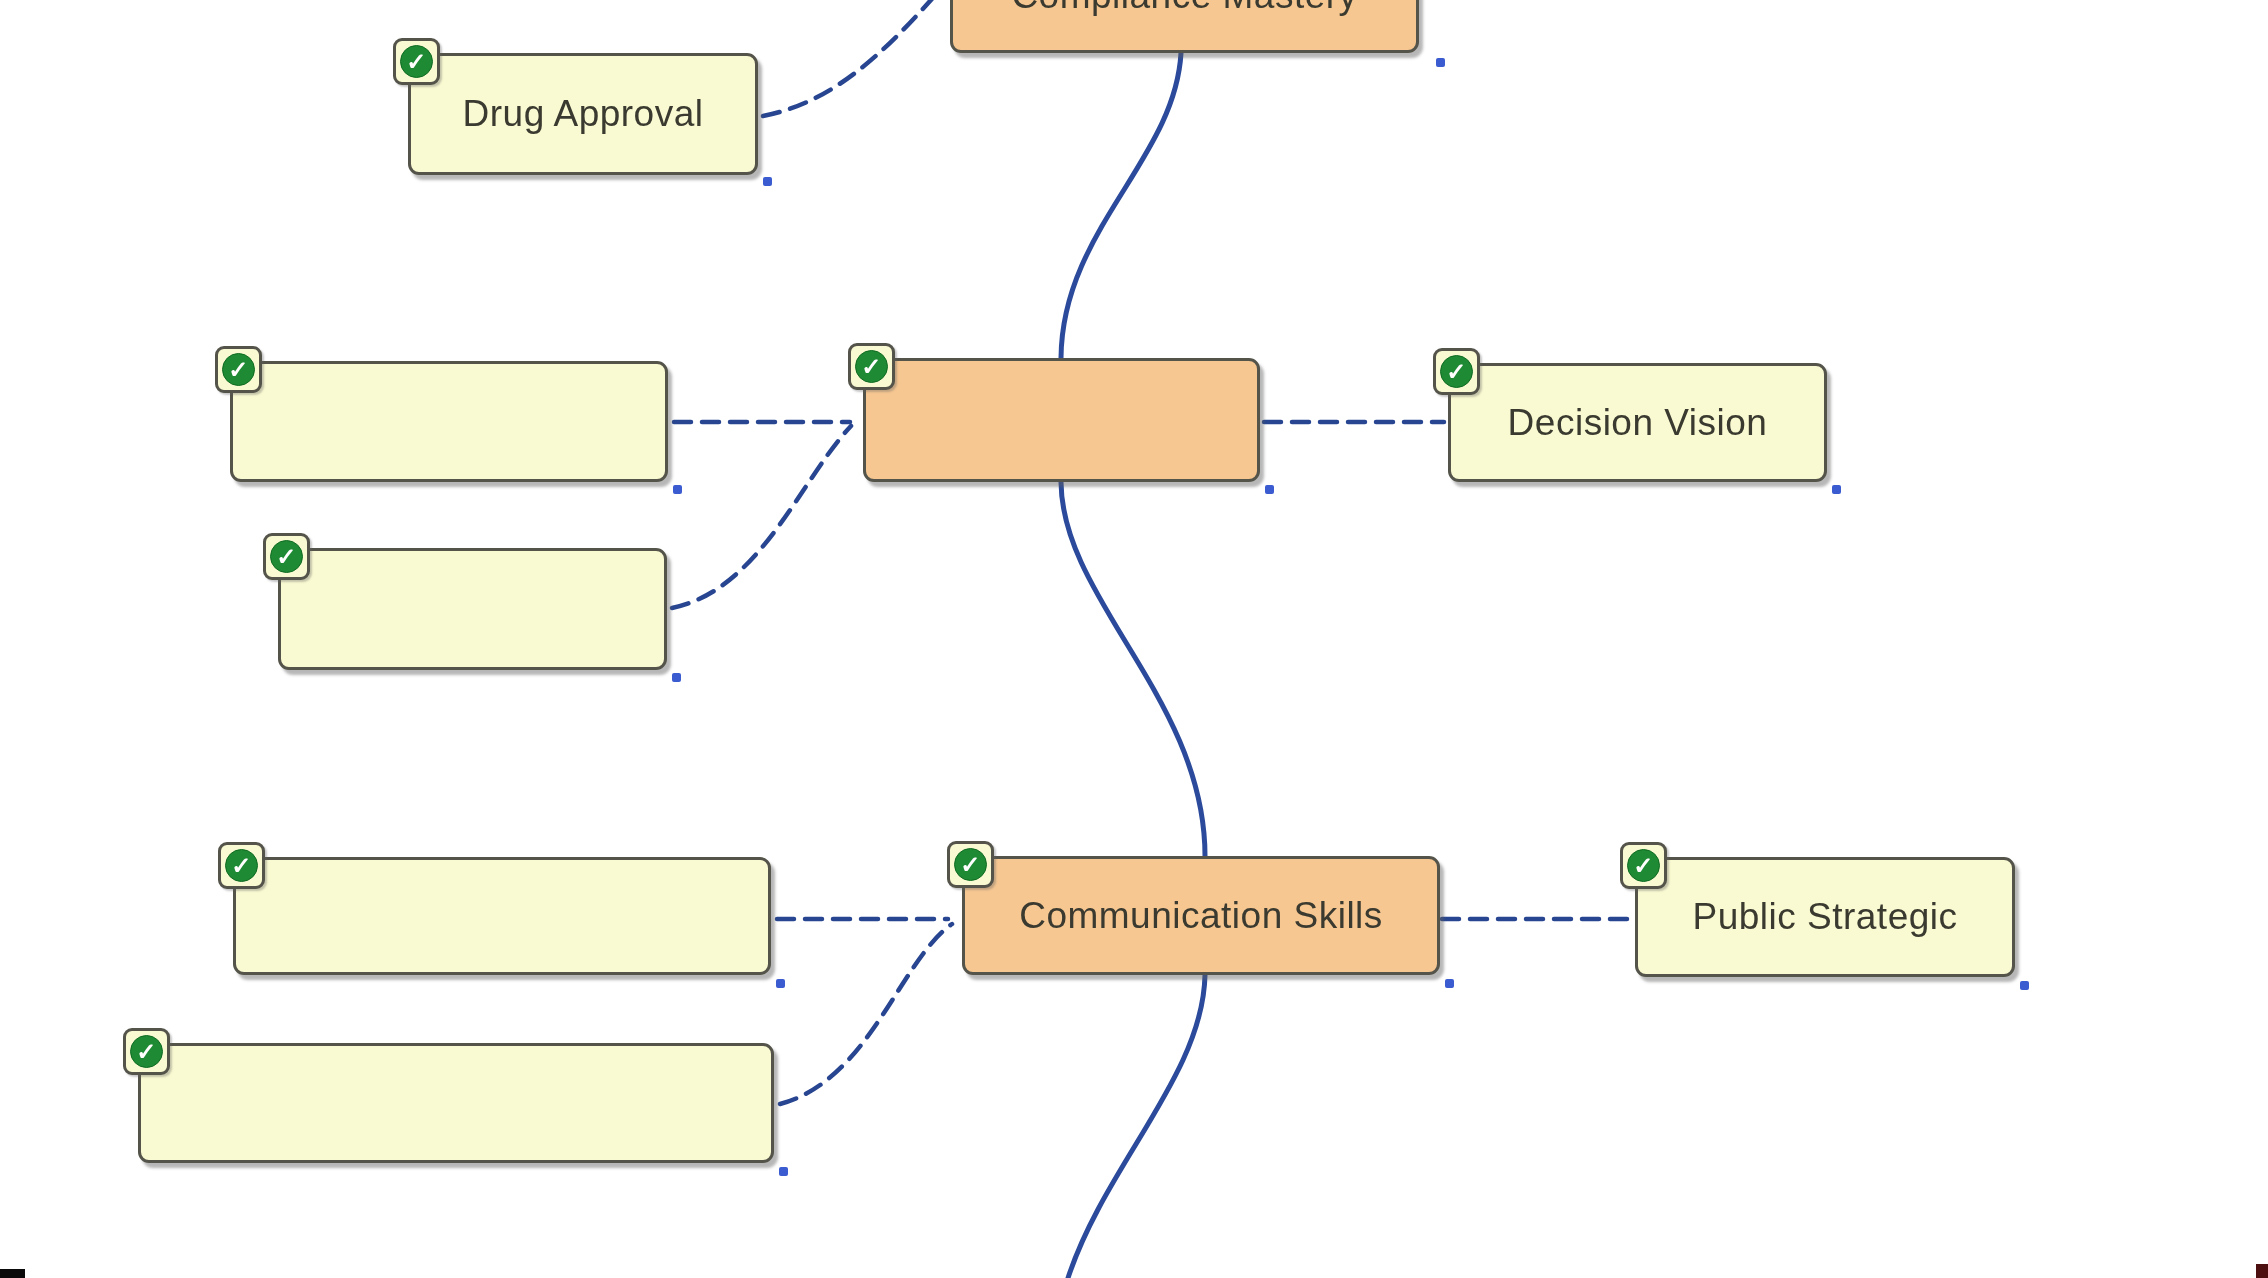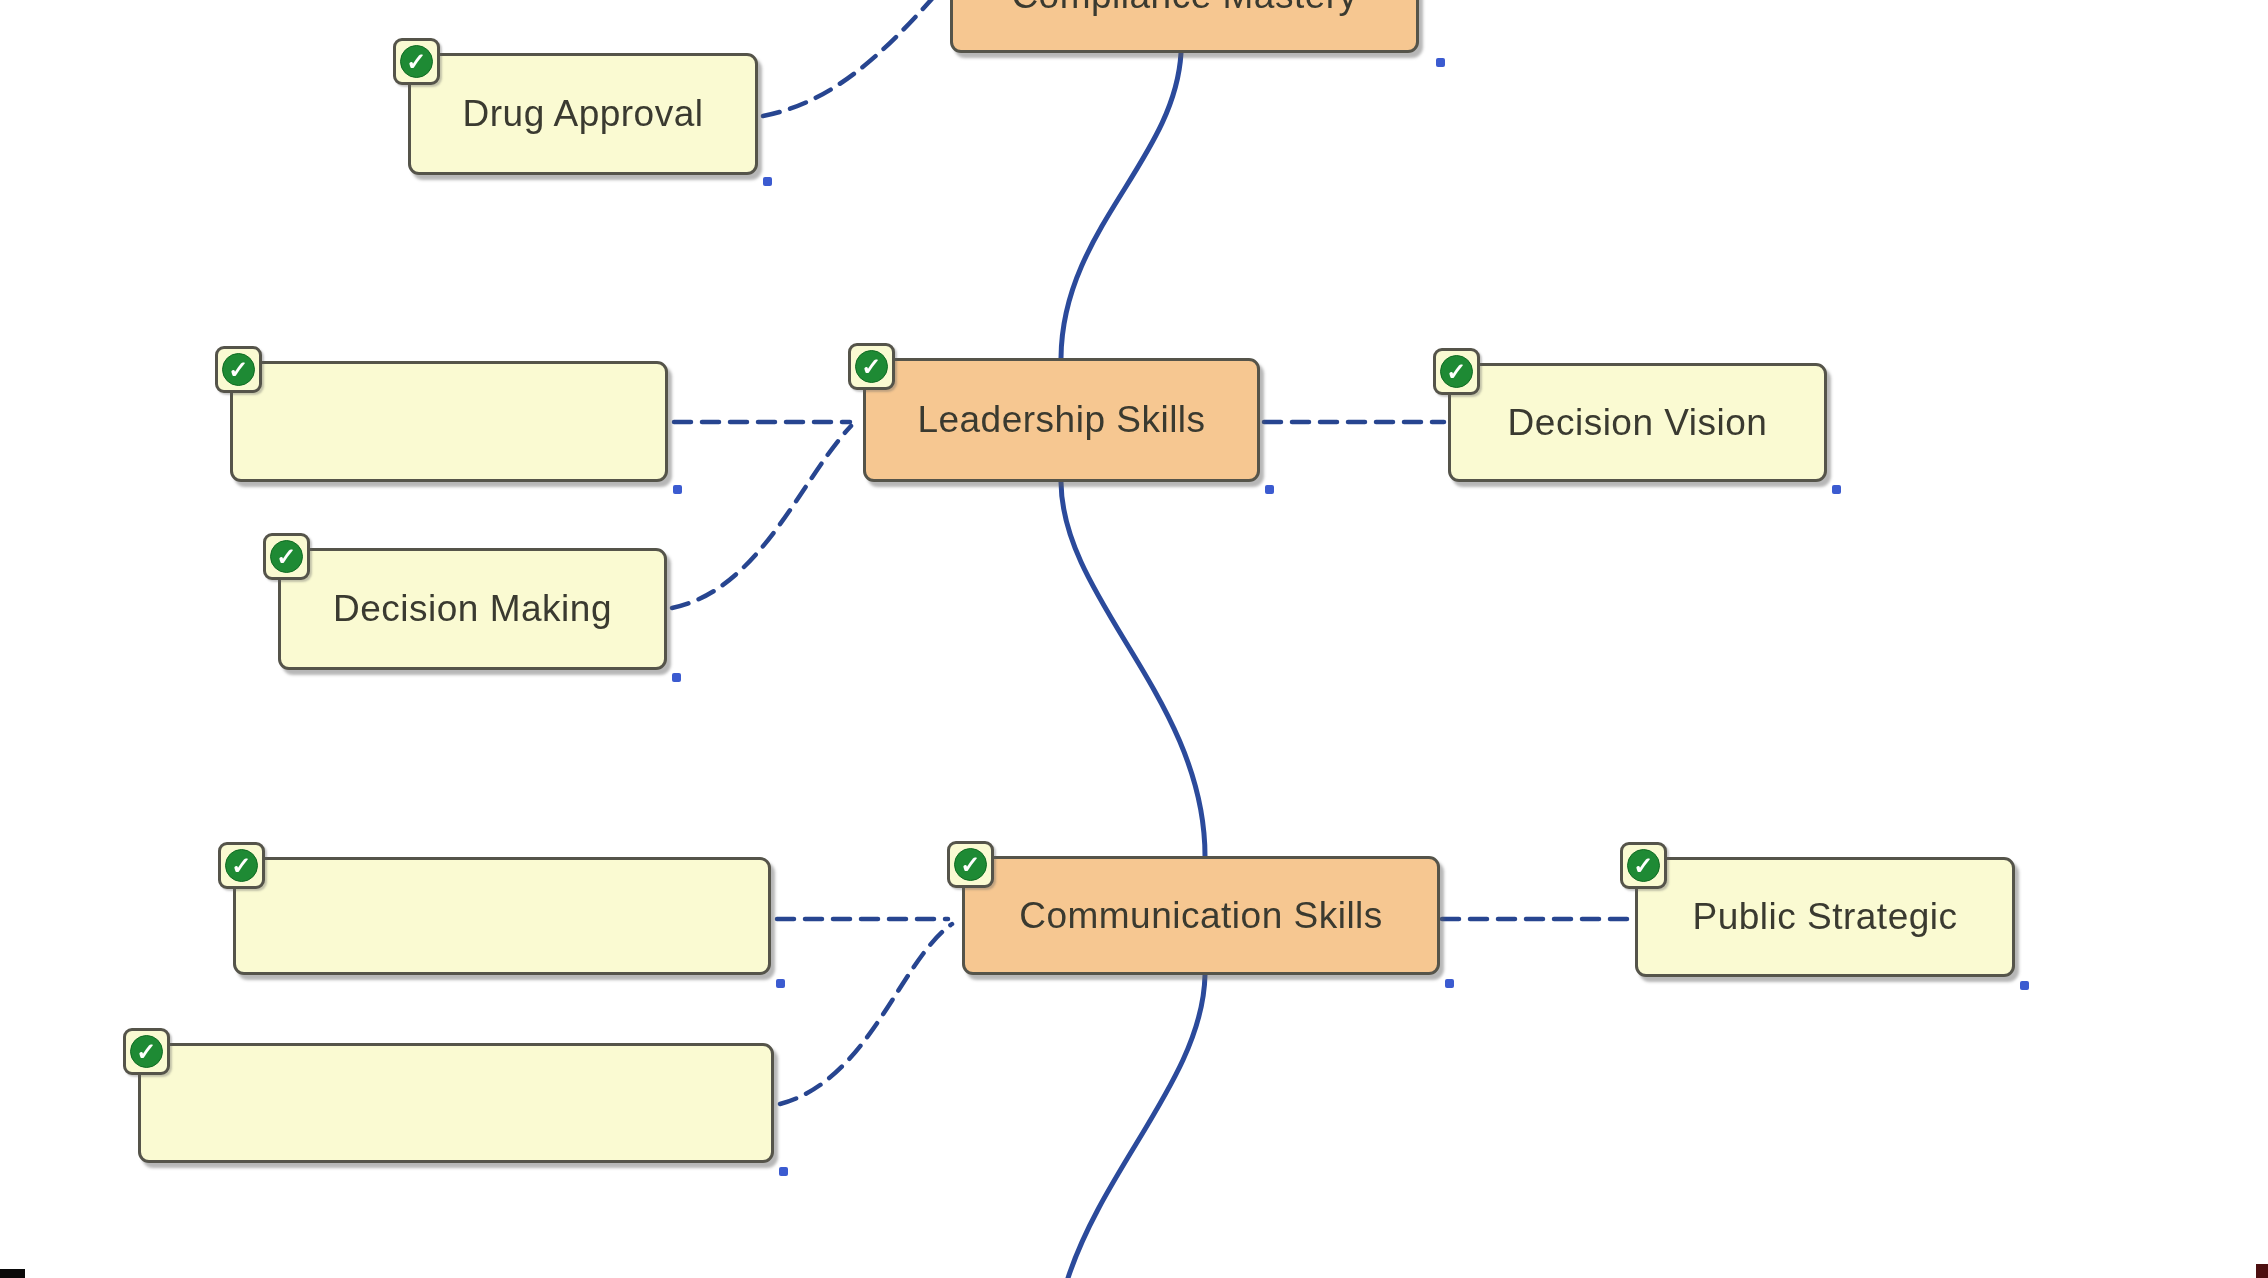--- a/index.html
+++ b/index.html
@@ -123,35 +123,33 @@
       <div class="node subtopic" style="left: 230px; top: 361px; width: 438px; height: 121px;">
         <div class="badge">
           <div class="badge-circle">✓</div>
         </div>
       </div>
       <div class="handle-dot" style="left: 673px; top: 485px;"></div>
       <div class="node topic" style="left: 863px; top: 358px; width: 397px; height: 124px;">
         <div class="badge">
           <div class="badge-circle">✓</div>
         </div>
-        <span>Leadership Skills</span>
       </div>
       <div class="handle-dot" style="left: 1265px; top: 485px;"></div>
       <div class="node subtopic" style="left: 1448px; top: 363px; width: 379px; height: 119px;">
         <div class="badge">
           <div class="badge-circle">✓</div>
         </div>
         <span>Decision Vision</span>
       </div>
       <div class="handle-dot" style="left: 1832px; top: 485px;"></div>
       <div class="node subtopic" style="left: 278px; top: 548px; width: 389px; height: 122px;">
         <div class="badge">
           <div class="badge-circle">✓</div>
         </div>
-        <span>Decision Making</span>
       </div>
       <div class="handle-dot" style="left: 672px; top: 673px;"></div>
       <div class="node subtopic" style="left: 233px; top: 857px; width: 538px; height: 118px;">
         <div class="badge">
           <div class="badge-circle">✓</div>
         </div>
       </div>
       <div class="handle-dot" style="left: 776px; top: 979px;"></div>
       <div class="node topic" style="left: 962px; top: 856px; width: 478px; height: 119px;">
         <div class="badge">

